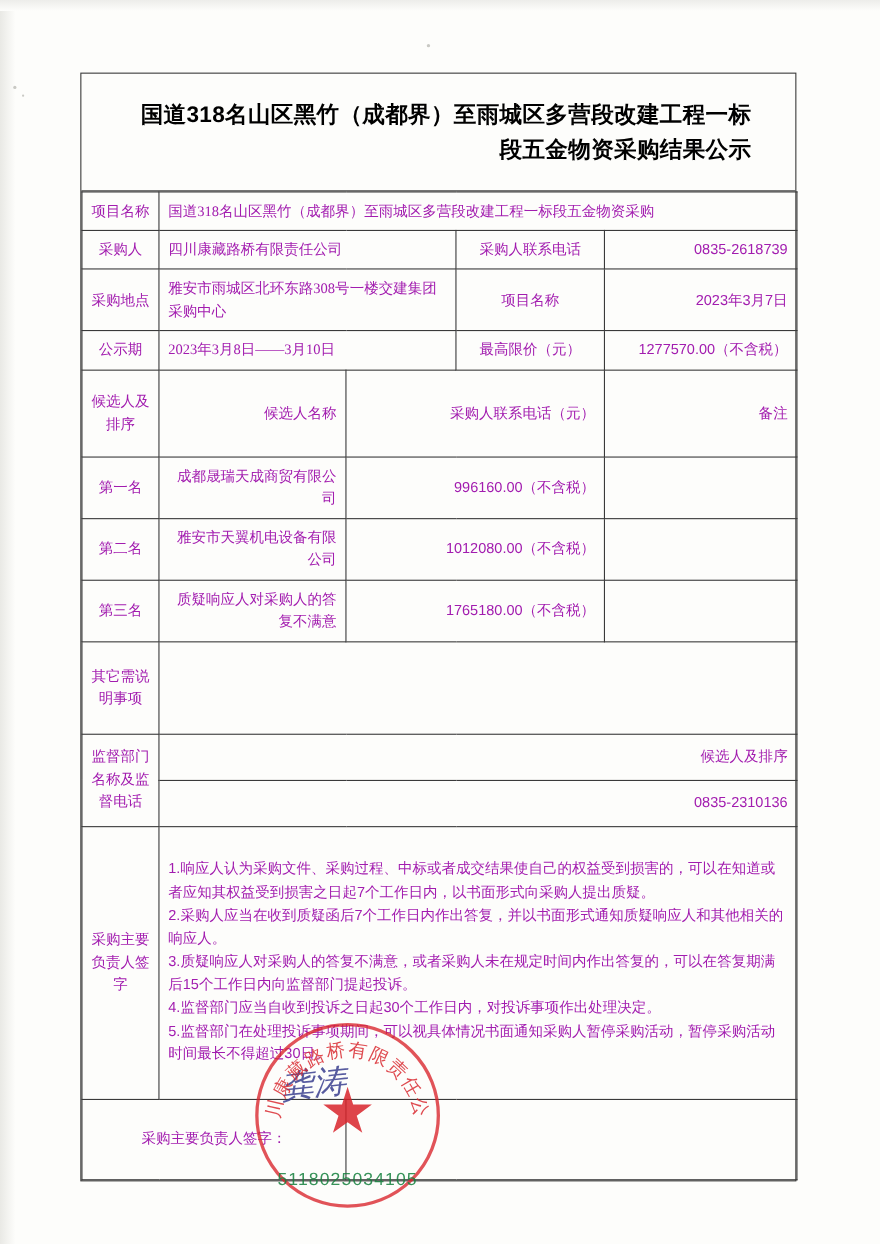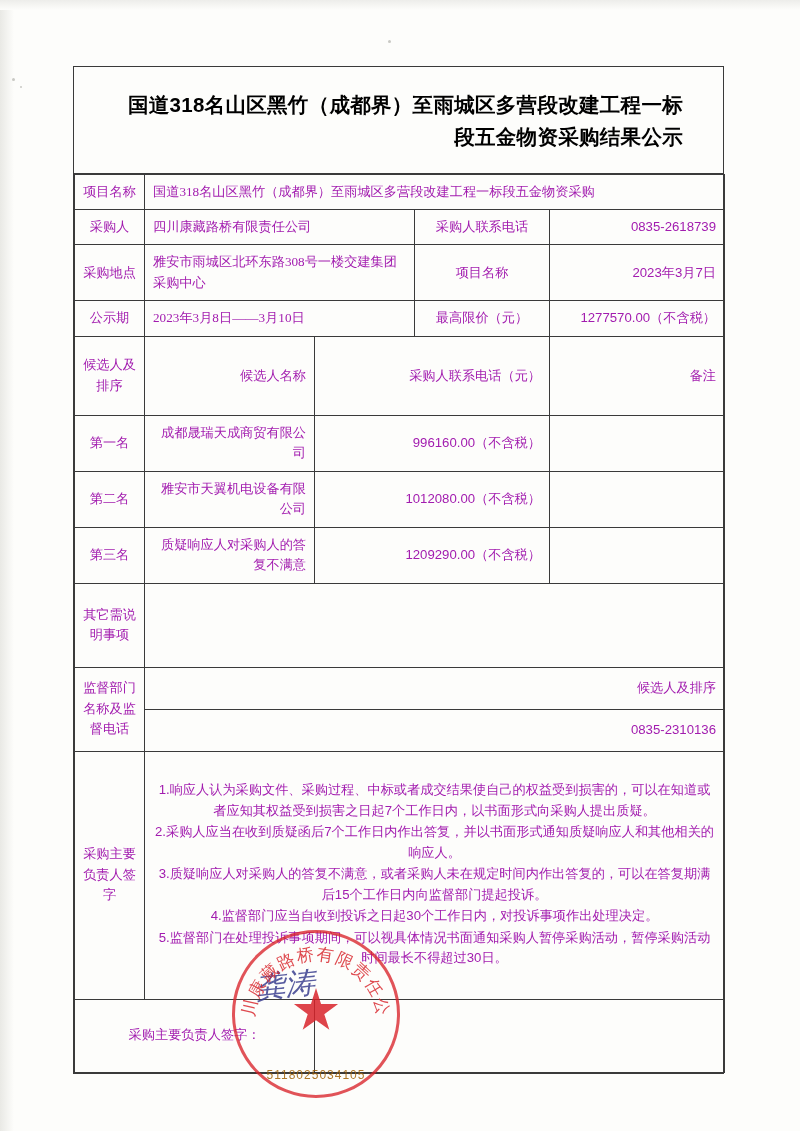--- a/index.html
+++ b/index.html
@@ -90,21 +90,20 @@
     height: 64px;
   }
   .notes-cell {
     text-align: left;
     padding: 12px 14px 14px 16px;
     font-size: 13px;
     line-height: 1.78;
   }
   .notes-cell p {
     margin: 0 0 1px 0;
-    text-align: center;
   }
   .sign-row td {
     height: 58px;
   }
   .sign-label {
     text-align: center;
     font-size: 14.5px;
   }
 
   
@@ -142,22 +141,22 @@
   .seal .arc-text svg {
     width: 100%;
     height: 100%;
   }
   .seal .code {
     position: absolute;
     left: 0;
     right: 0;
     bottom: 16px;
     text-align: center;
-    color: #a16207;
-    font-size: 12px;
+    color: #15803d;
+    font-size: 16px;
     opacity: 0.85;
     letter-spacing: 1px;
   }
   .signature {
     position: absolute;
     left: 255px;
     top: 965px;
     font-size: 30px;
     color: #3b3f8f;
     font-family: "Liberation Serif", serif;
@@ -226,21 +225,21 @@
         </tr>
         <tr style="height:46px">
           <td class="lbl">第二名</td>
           <td class="ctr">雅安市天翼机电设备有限公司</td>
           <td class="ctr" colspan="2">1012080.00（不含税）</td>
           <td class="ctr"></td>
         </tr>
         <tr style="height:46px">
           <td class="lbl">第三名</td>
           <td class="ctr">质疑响应人对采购人的答复不满意</td>
-          <td class="ctr" colspan="2">1209290.00（不含税）</td>
+          <td class="ctr" colspan="2">1765180.00（不含税）</td>
           <td class="ctr"></td>
         </tr>
 
         <tr style="height:84px">
           <td class="lbl">其它需说明事项</td>
           <td class="val" colspan="4"></td>
         </tr>
 
         <tr style="height:42px">
           <td class="lbl" rowspan="2">监督部门名称及监督电话</td>

